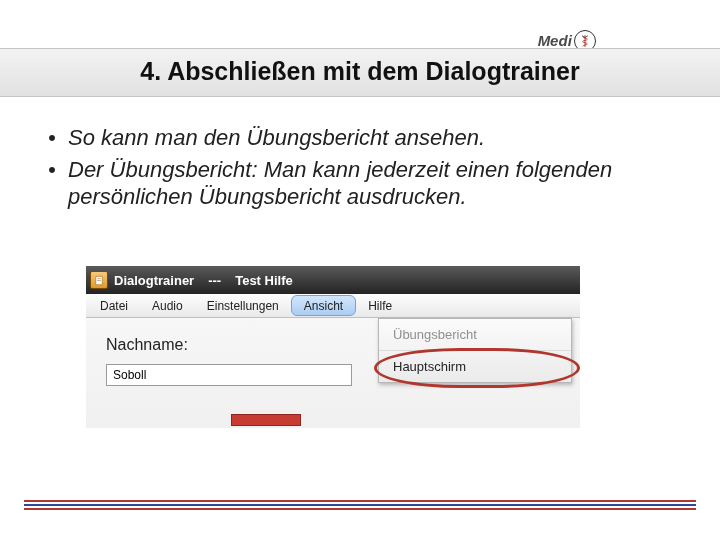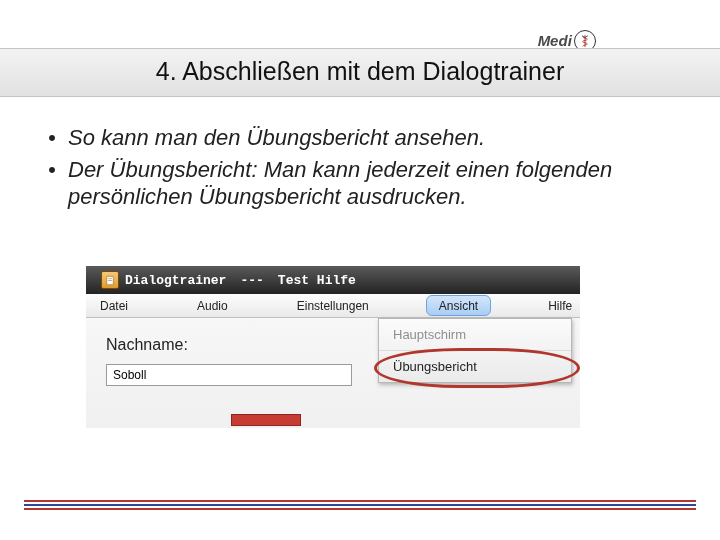--- a/index.html
+++ b/index.html
@@ -39,21 +39,21 @@
     left: 0;
     width: 100%;
     background: linear-gradient(#f3f3f3, #e1e1e1);
     border-top: 1px solid #c4c4c4;
     border-bottom: 1px solid #c4c4c4;
     text-align: center;
     padding: 8px 0 10px 0;
   }
   .title-bar h1 {
     font-size: 25px;
-    font-weight: normal;
+    font-weight: bold;
     color: #111;
   }
 
   
   .bullets {
     position: absolute;
     top: 124px;
     left: 48px;
     right: 48px;
     font-size: 22px;
@@ -82,43 +82,41 @@
     width: 494px;
     font-family: Tahoma, Arial, sans-serif;
     font-size: 12px;
     color: #000;
   }
   .win-title {
     height: 28px;
     background: linear-gradient(#5a5a5a, #232323);
     display: flex;
     align-items: center;
-    padding-left: 15px;
+    padding-left: 4px;
     color: #fff;
     font-size: 13px;
     font-weight: bold;
-    font-family: Liberation Mono, monospace;
   }
   .win-title .appicon {
     width: 18px; height: 18px;
     background: linear-gradient(#f6c978,#e09a2a);
     border: 1px solid #7a4a00;
     border-radius: 2px;
     margin-right: 6px;
     display:flex; align-items:center; justify-content:center;
   }
   .win-title .appicon svg { width:11px; height:11px; }
   .menu-bar {
     height: 24px;
     background: linear-gradient(#fdfdfd,#e9e9e9);
     border-bottom: 1px solid #c0c0c0;
     display: flex;
     align-items: stretch;
     padding-left: 2px;
-    gap: 45px;
   }
   .menu-bar .item {
     padding: 0 12px;
     display: flex;
     align-items: center;
     color: #222;
   }
   .menu-bar .item.active {
     background: linear-gradient(#d3e6fb,#aacdf3);
     border: 1px solid #6ea5e0;
@@ -234,22 +232,22 @@
     <div class="item">Datei</div>
     <div class="item">Audio</div>
     <div class="item">Einstellungen</div>
     <div class="item active">Ansicht</div>
     <div class="item">Hilfe</div>
   </div>
   <div class="client">
     <div class="field-label">Nachname:</div>
     <input class="field-input" value="Soboll" style="">
     <div class="dropdown">
+      <div class="ditem">Übungsbericht</div>
       <div class="ditem">Hauptschirm</div>
-      <div class="ditem">Übungsbericht</div>
     </div>
     <div class="oval-callout"></div>
     <div class="red-box"></div>
   </div>
 </div>
 
 <div class="footer-lines">
   <div class="l l1"></div>
   <div class="l l2"></div>
   <div class="l l3"></div>

